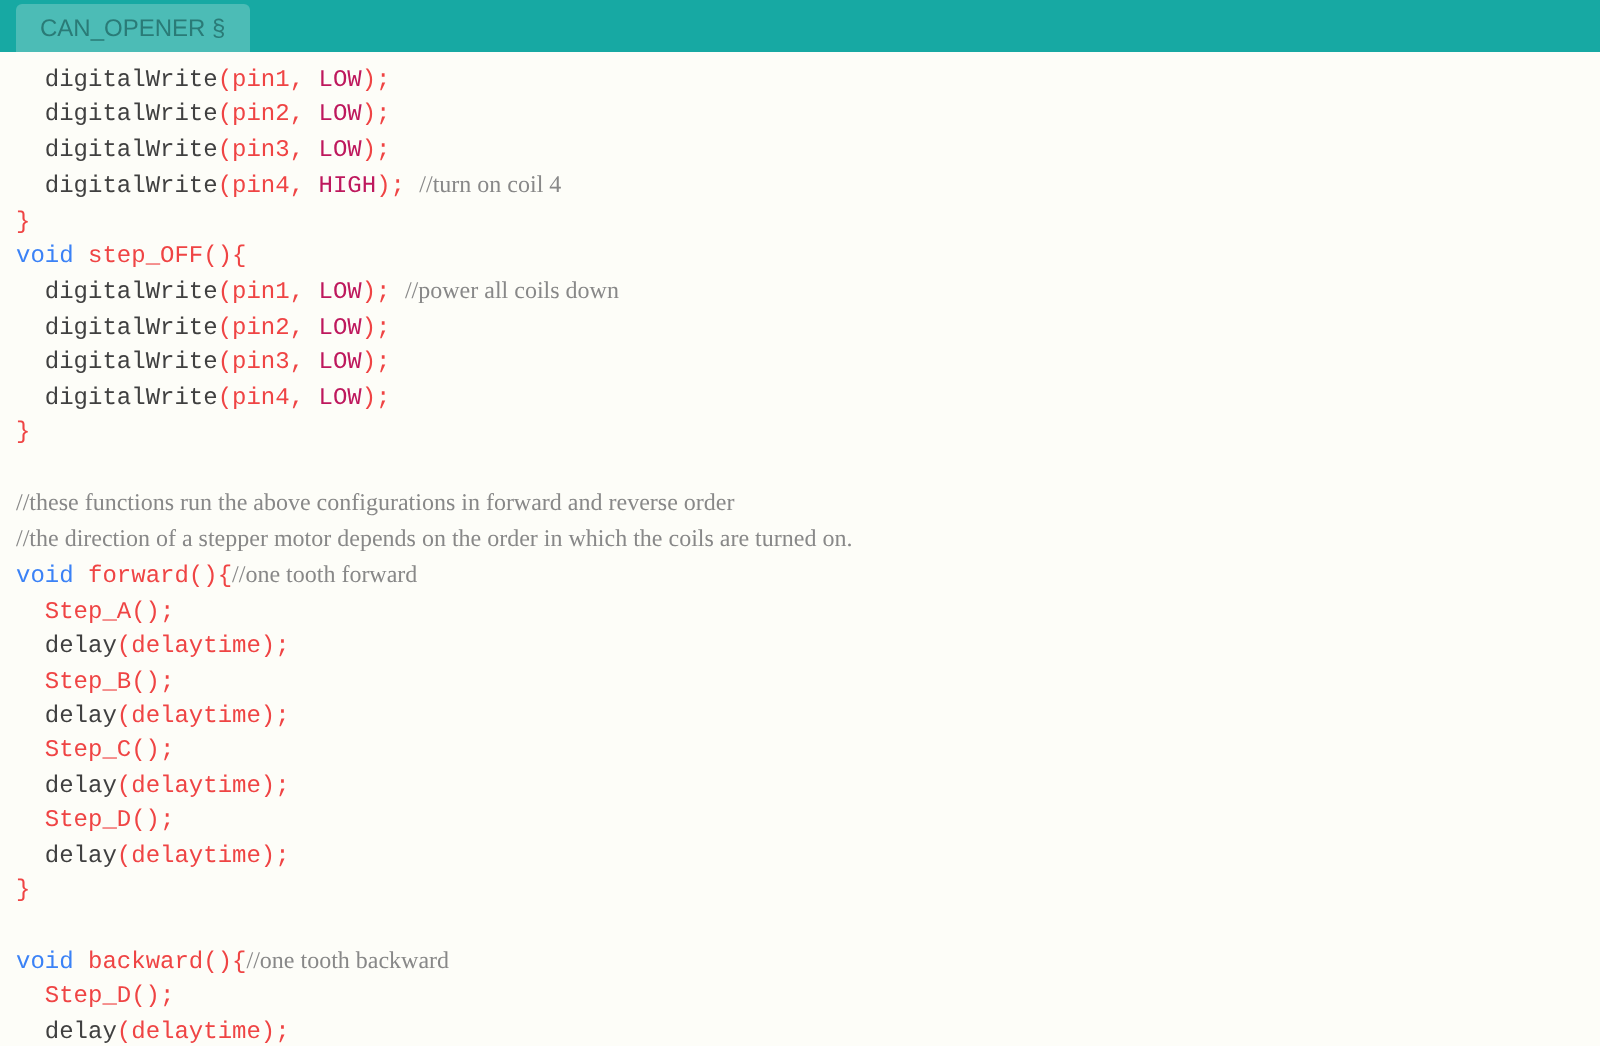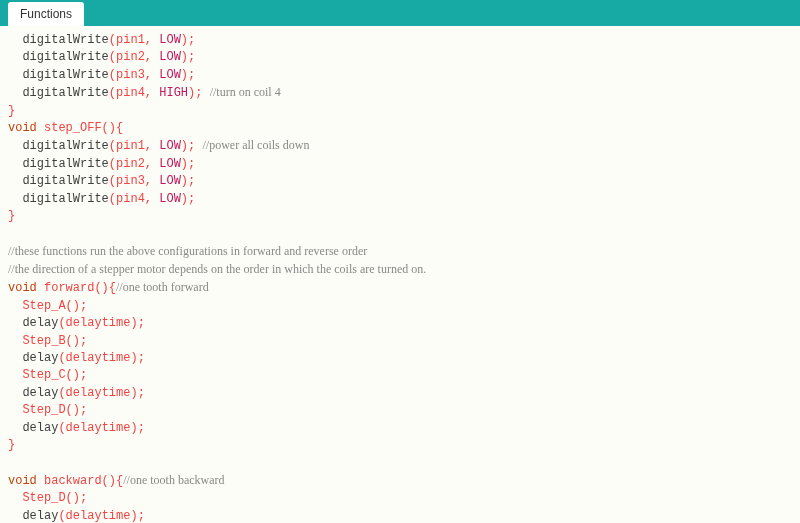--- a/index.html
+++ b/index.html
@@ -32,26 +32,26 @@
   .tab.active {
     background: #ffffff;
     color: #333;
   }
   .editor {
     padding: 6px 8px 6px 8px;
     line-height: 1.45;
     white-space: pre;
     color: #333;
   }
-  .kw { color: #c2410c; }      
+  .kw { color: #3b82f6; }      
   .fn { color: #404040; }      
   .const { color: #be185d; }   
   .cm { color: #888; font-family: Liberation Serif, serif; }         
   .text { color: #ef4444; }
 </style>
 </head>
 <body>
 
 <div class="tab-bar">
-  <div class="tab active">Functions</div>
+  <div class="tab">CAN_OPENER §</div>
 </div>
 
 <div class="editor" id="editor"><div><span class="text">  </span><span class="fn">digitalWrite</span><span class="text">(pin1, </span><span class="const">LOW</span><span class="text">);</span></div><div><span class="text">  </span><span class="fn">digitalWrite</span><span class="text">(pin2, </span><span class="const">LOW</span><span class="text">);</span></div><div><span class="text">  </span><span class="fn">digitalWrite</span><span class="text">(pin3, </span><span class="const">LOW</span><span class="text">);</span></div><div><span class="text">  </span><span class="fn">digitalWrite</span><span class="text">(pin4, </span><span class="const">HIGH</span><span class="text">); </span><span class="cm">//turn on coil 4</span></div><div><span class="text">}</span></div><div><span class="kw">void</span><span class="text"> step_OFF(){</span></div><div><span class="text">  </span><span class="fn">digitalWrite</span><span class="text">(pin1, </span><span class="const">LOW</span><span class="text">); </span><span class="cm">//power all coils down</span></div><div><span class="text">  </span><span class="fn">digitalWrite</span><span class="text">(pin2, </span><span class="const">LOW</span><span class="text">);</span></div><div><span class="text">  </span><span class="fn">digitalWrite</span><span class="text">(pin3, </span><span class="const">LOW</span><span class="text">);</span></div><div><span class="text">  </span><span class="fn">digitalWrite</span><span class="text">(pin4, </span><span class="const">LOW</span><span class="text">);</span></div><div><span class="text">}</span></div><div><span class="text"> </span></div><div><span class="cm">//these functions run the above configurations in forward and reverse order</span></div><div><span class="cm">//the direction of a stepper motor depends on the order in which the coils are turned on.</span></div><div><span class="kw">void</span><span class="text"> forward(){</span><span class="cm">//one tooth forward</span></div><div><span class="text">  Step_A();</span></div><div><span class="text">  </span><span class="fn">delay</span><span class="text">(delaytime);</span></div><div><span class="text">  Step_B();</span></div><div><span class="text">  </span><span class="fn">delay</span><span class="text">(delaytime);</span></div><div><span class="text">  Step_C();</span></div><div><span class="text">  </span><span class="fn">delay</span><span class="text">(delaytime);</span></div><div><span class="text">  Step_D();</span></div><div><span class="text">  </span><span class="fn">delay</span><span class="text">(delaytime);</span></div><div><span class="text">}</span></div><div><span class="text"> </span></div><div><span class="kw">void</span><span class="text"> backward(){</span><span class="cm">//one tooth backward</span></div><div><span class="text">  Step_D();</span></div><div><span class="text">  </span><span class="fn">delay</span><span class="text">(delaytime);</span></div><div><span class="text">  Step_C();</span></div></div>
 
 </body></html>

